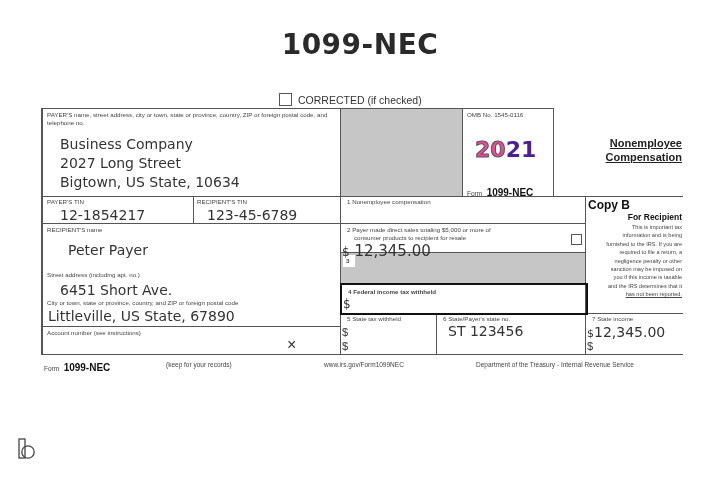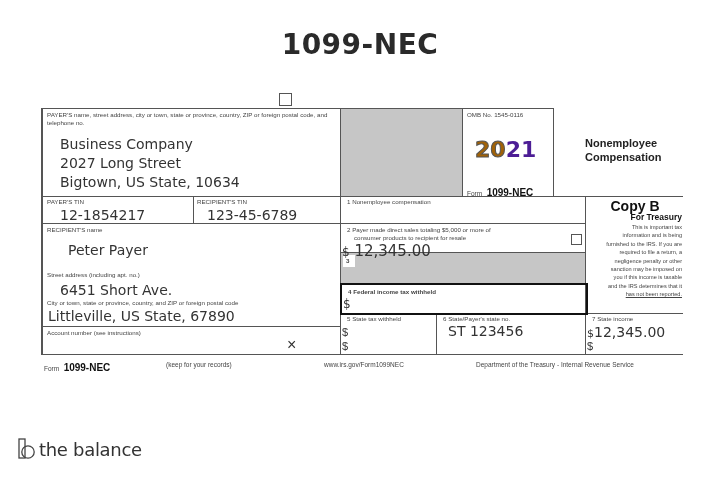--- a/index.html
+++ b/index.html
@@ -18,20 +18,21 @@
   .small { font-size:6.5px; color:#444; }
   .copyb-text { font-size:5.6px; color:#444; line-height:8.4px; text-align:right; }
 </style>
 </head>
 <body>
 
 <div class="abs title">1099-NEC</div>
 
 <div class="abs corrected">
   <span class="cbox"></span>
+  <span>CORRECTED (if checked)</span>
 </div>
 
 <div>
 
   <div class="abs line" style="left:41px;top:108px;width:2px;height:246px;"></div>
 
   <div class="abs line" style="left:41px;top:108px;width:512px;height:1px;"></div>
 
   <div class="abs line" style="left:41px;top:354px;width:642px;height:1px;"></div>
 
@@ -72,28 +73,28 @@
   <div class="abs val" style="left:1px;top:12px;font-size:12px;">$</div>
 </div>
 
 <div class="abs lbl" style="left:47px;top:111px;width:290px;">PAYER'S name, street address, city or town, state or province, country, ZIP or foreign postal code, and telephone no.</div>
 <div class="abs val" style="left:60px;top:136px;">Business Company</div>
 <div class="abs val" style="left:60px;top:155px;">2027 Long Street</div>
 <div class="abs val" style="left:60px;top:174px;">Bigtown, US State, 10634</div>
 
 <div class="abs lbl" style="left:467px;top:111px;">OMB No. 1545-0116</div>
 <div class="abs" style="left:475px;top:137px;font-size:22px;font-weight:bold;font-family:'DejaVu Sans',sans-serif;">
-  <span style="color:#a16207;-webkit-text-stroke:1px #555;">20</span><span style="color:#4c1d95;">21</span>
+  <span style="color:#ec4899;-webkit-text-stroke:1px #555;">20</span><span style="color:#4c1d95;">21</span>
 </div>
 <div class="abs" style="left:467px;top:182px;white-space:nowrap;">
   <span class="small">Form</span>
   <span style="font-size:10px;font-weight:bold;color:#111;">1099-NEC</span>
 </div>
 
-<div class="abs" style="left:585px;top:136px;width:97px;text-align:left;font-size:11px;font-weight:bold;color:#222;line-height:14px;">
+<div class="abs" style="left:585px;top:136px;width:97px;text-align:right;font-size:11px;font-weight:bold;color:#222;line-height:14px;text-decoration:underline;">
   <div>Nonemployee</div>
   <div>Compensation</div>
 </div>
 
 <div class="abs lbl" style="left:47px;top:198px;">PAYER'S TIN</div>
 <div class="abs val" style="left:60px;top:207px;">12-1854217</div>
 <div class="abs lbl" style="left:197px;top:198px;">RECIPIENT'S TIN</div>
 <div class="abs val" style="left:207px;top:207px;">123-45-6789</div>
 
 <div class="abs lbl" style="left:47px;top:226px;">RECIPIENT'S name</div>
@@ -111,22 +112,22 @@
   <span style="font-size:12px;">$</span>
   <span>12,345.00</span>
 </div>
 
 <div class="abs lbl" style="left:347px;top:226px;">
   <div>2 Payer made direct sales totaling $5,000 or more of</div>
   <div style="padding-left:7px;">consumer products to recipient for resale</div>
 </div>
 <div class="abs cbox" style="left:571px;top:234px;width:9px;height:9px;"></div>
 
-<div class="abs" style="left:588px;top:198px;width:94px;text-align:center;font-size:14px;font-weight:bold;color:#111;">Copy B</div>
-<div class="abs" style="left:588px;top:212px;width:94px;text-align:right;font-size:8.5px;font-weight:bold;color:#111;">For Treasury</div>
+<div class="abs" style="left:588px;top:198px;width:94px;text-align:left;font-size:12px;font-weight:bold;color:#111;">Copy B</div>
+<div class="abs" style="left:588px;top:212px;width:94px;text-align:right;font-size:8.5px;font-weight:bold;color:#111;">For Recipient</div>
 <div class="abs copyb-text" style="left:586px;top:223px;width:96px;">
   <div>This is important tax</div>
   <div>information and is being</div>
   <div>furnished to the IRS. If you are</div>
   <div>required to file a return, a</div>
   <div>negligence penalty or other</div>
   <div>sanction may be imposed on</div>
   <div>you if this income is taxable</div>
   <div>and the IRS determines that it</div>
   <div style="text-decoration:underline;">has not been reported.</div>
@@ -151,14 +152,13 @@
 </div>
 <div class="abs small" style="left:166px;top:361px;">(keep for your records)</div>
 <div class="abs small" style="left:324px;top:361px;">www.irs.gov/Form1099NEC</div>
 <div class="abs small" style="left:476px;top:361px;">Department of the Treasury - Internal Revenue Service</div>
 
 <div class="abs" style="left:18px;top:438px;display:flex;align-items:center;">
   <svg width="18" height="22" viewBox="0 0 18 22">
     <rect x="1" y="1" width="6" height="19" fill="none" stroke="#444" stroke-width="1.3"></rect>
     <circle cx="10" cy="14" r="6.2" fill="none" stroke="#444" stroke-width="1.3"></circle>
   </svg>
-  <span style="margin-left:3px;font-size:18px;color:#333;font-family:'DejaVu Sans',sans-serif;letter-spacing:-0.3px;">the balance</span>
 </div>
 
 </body></html>

